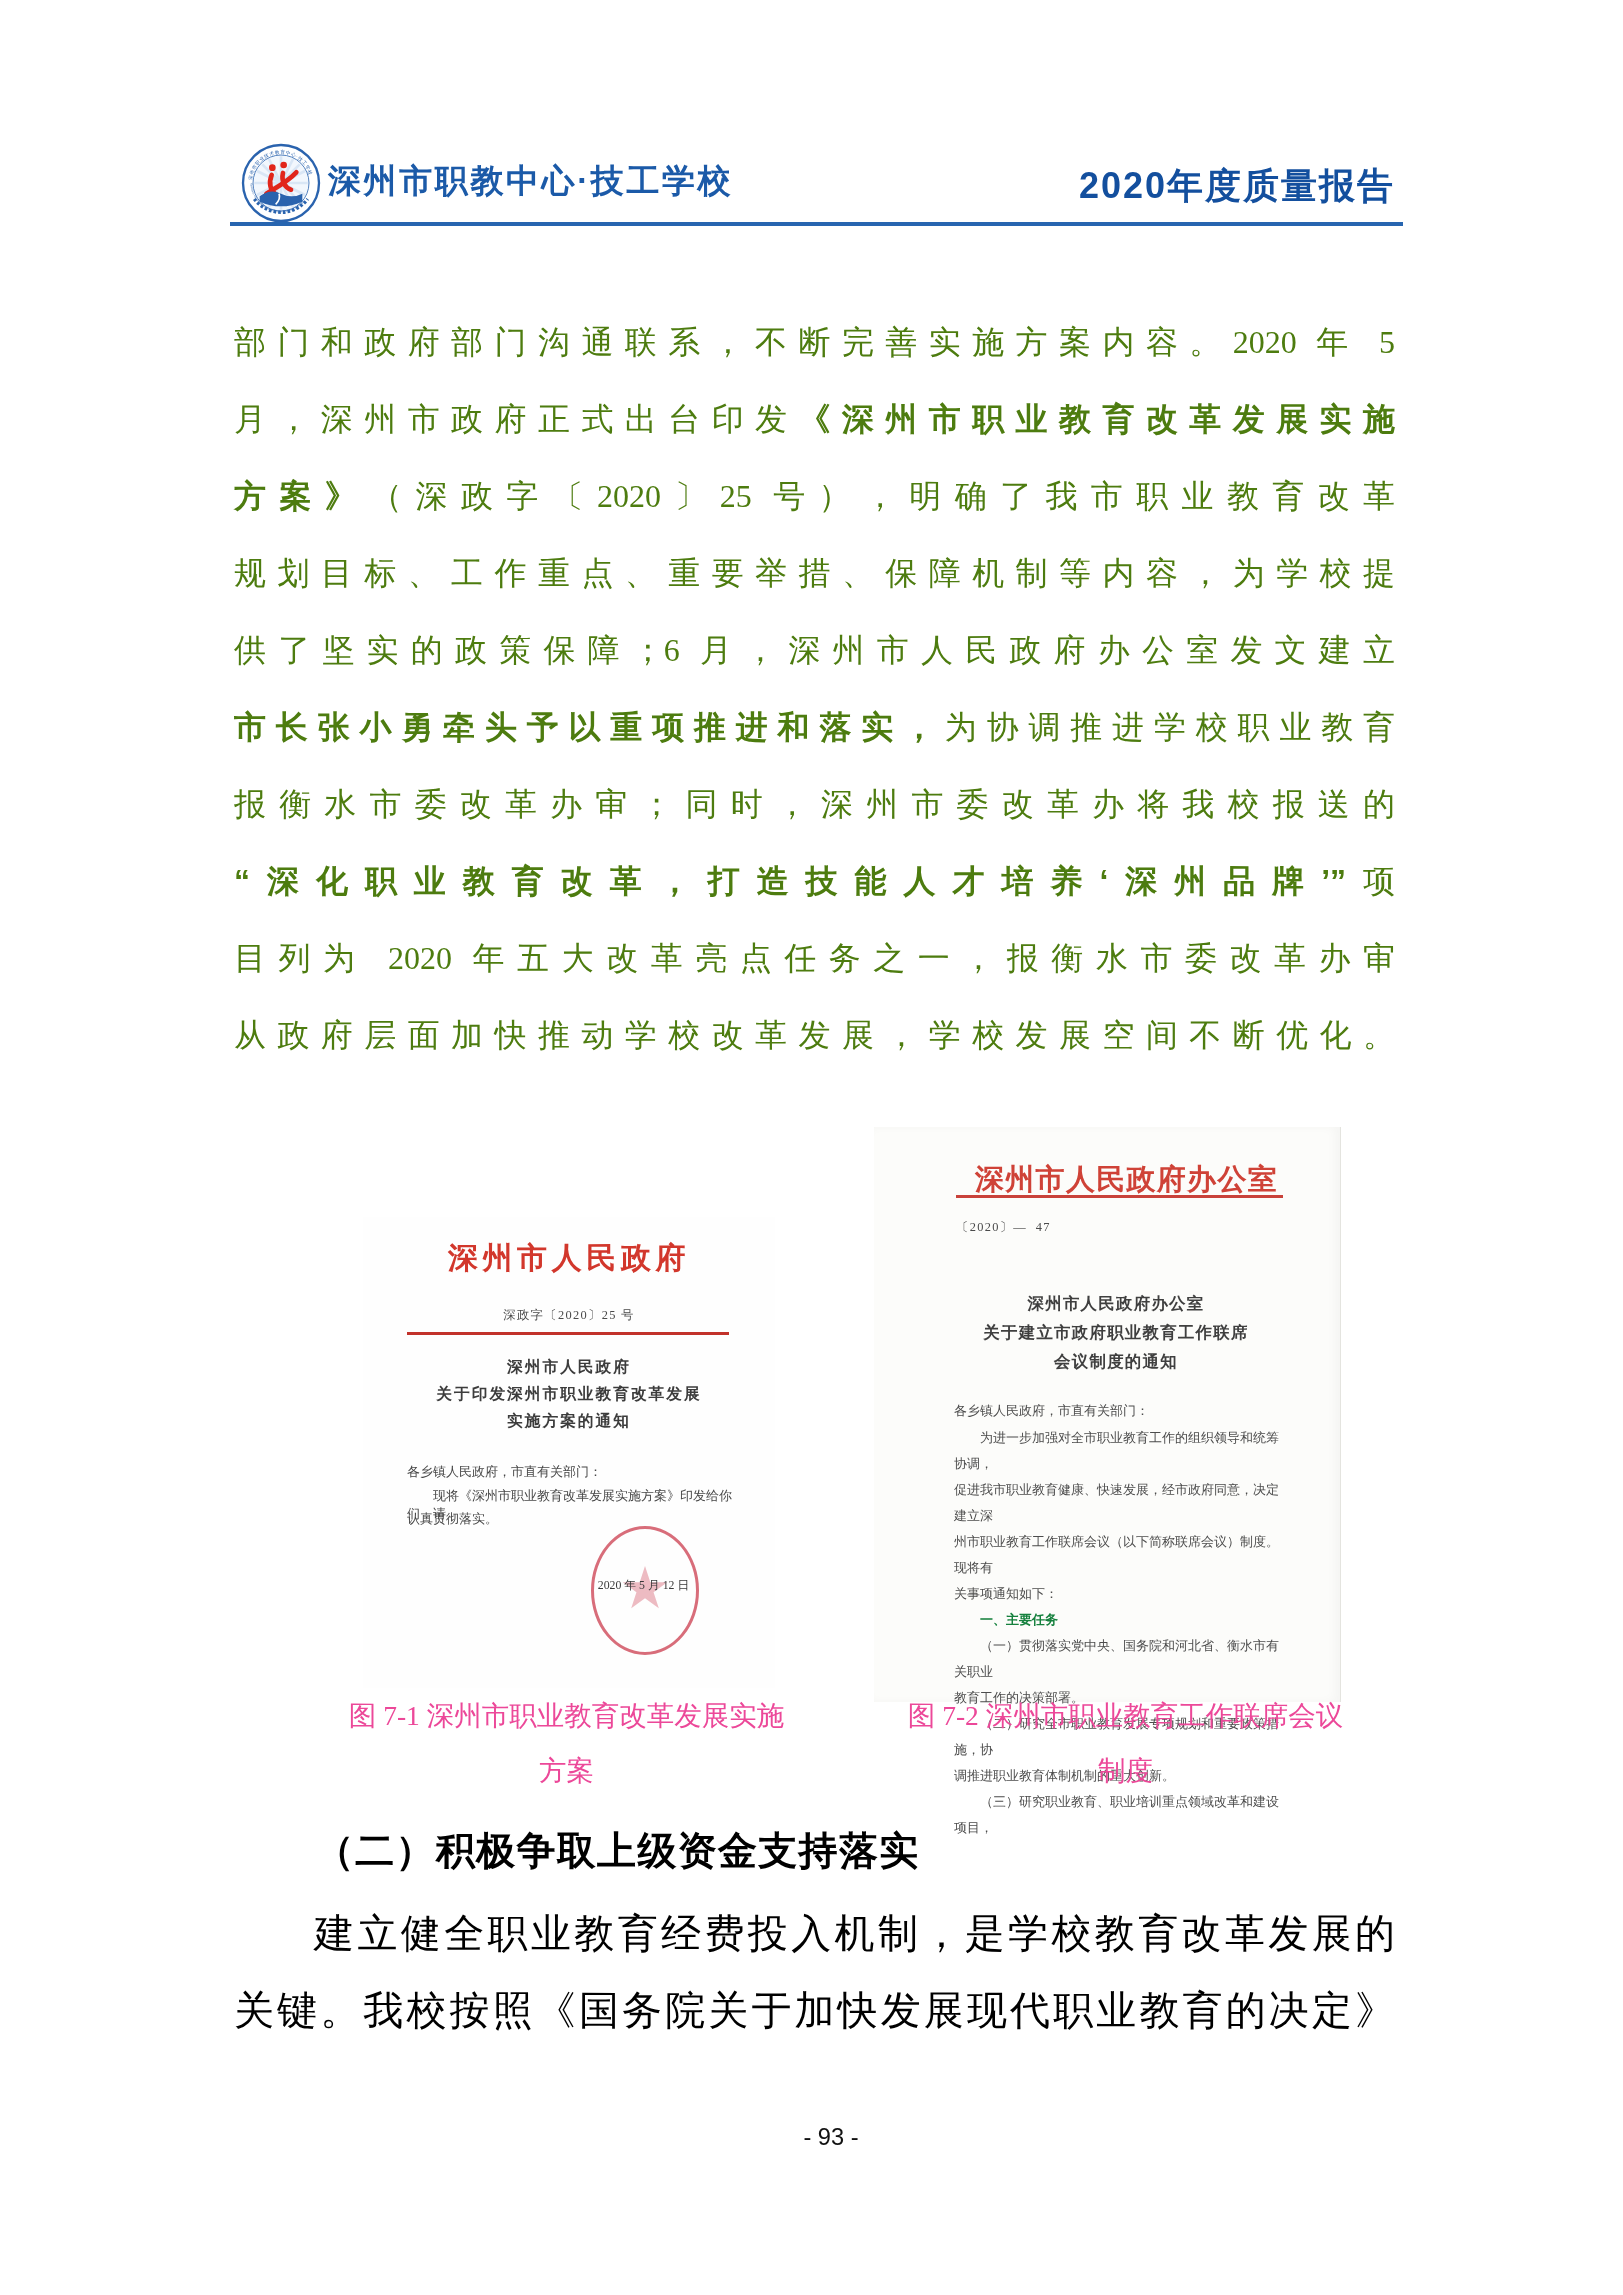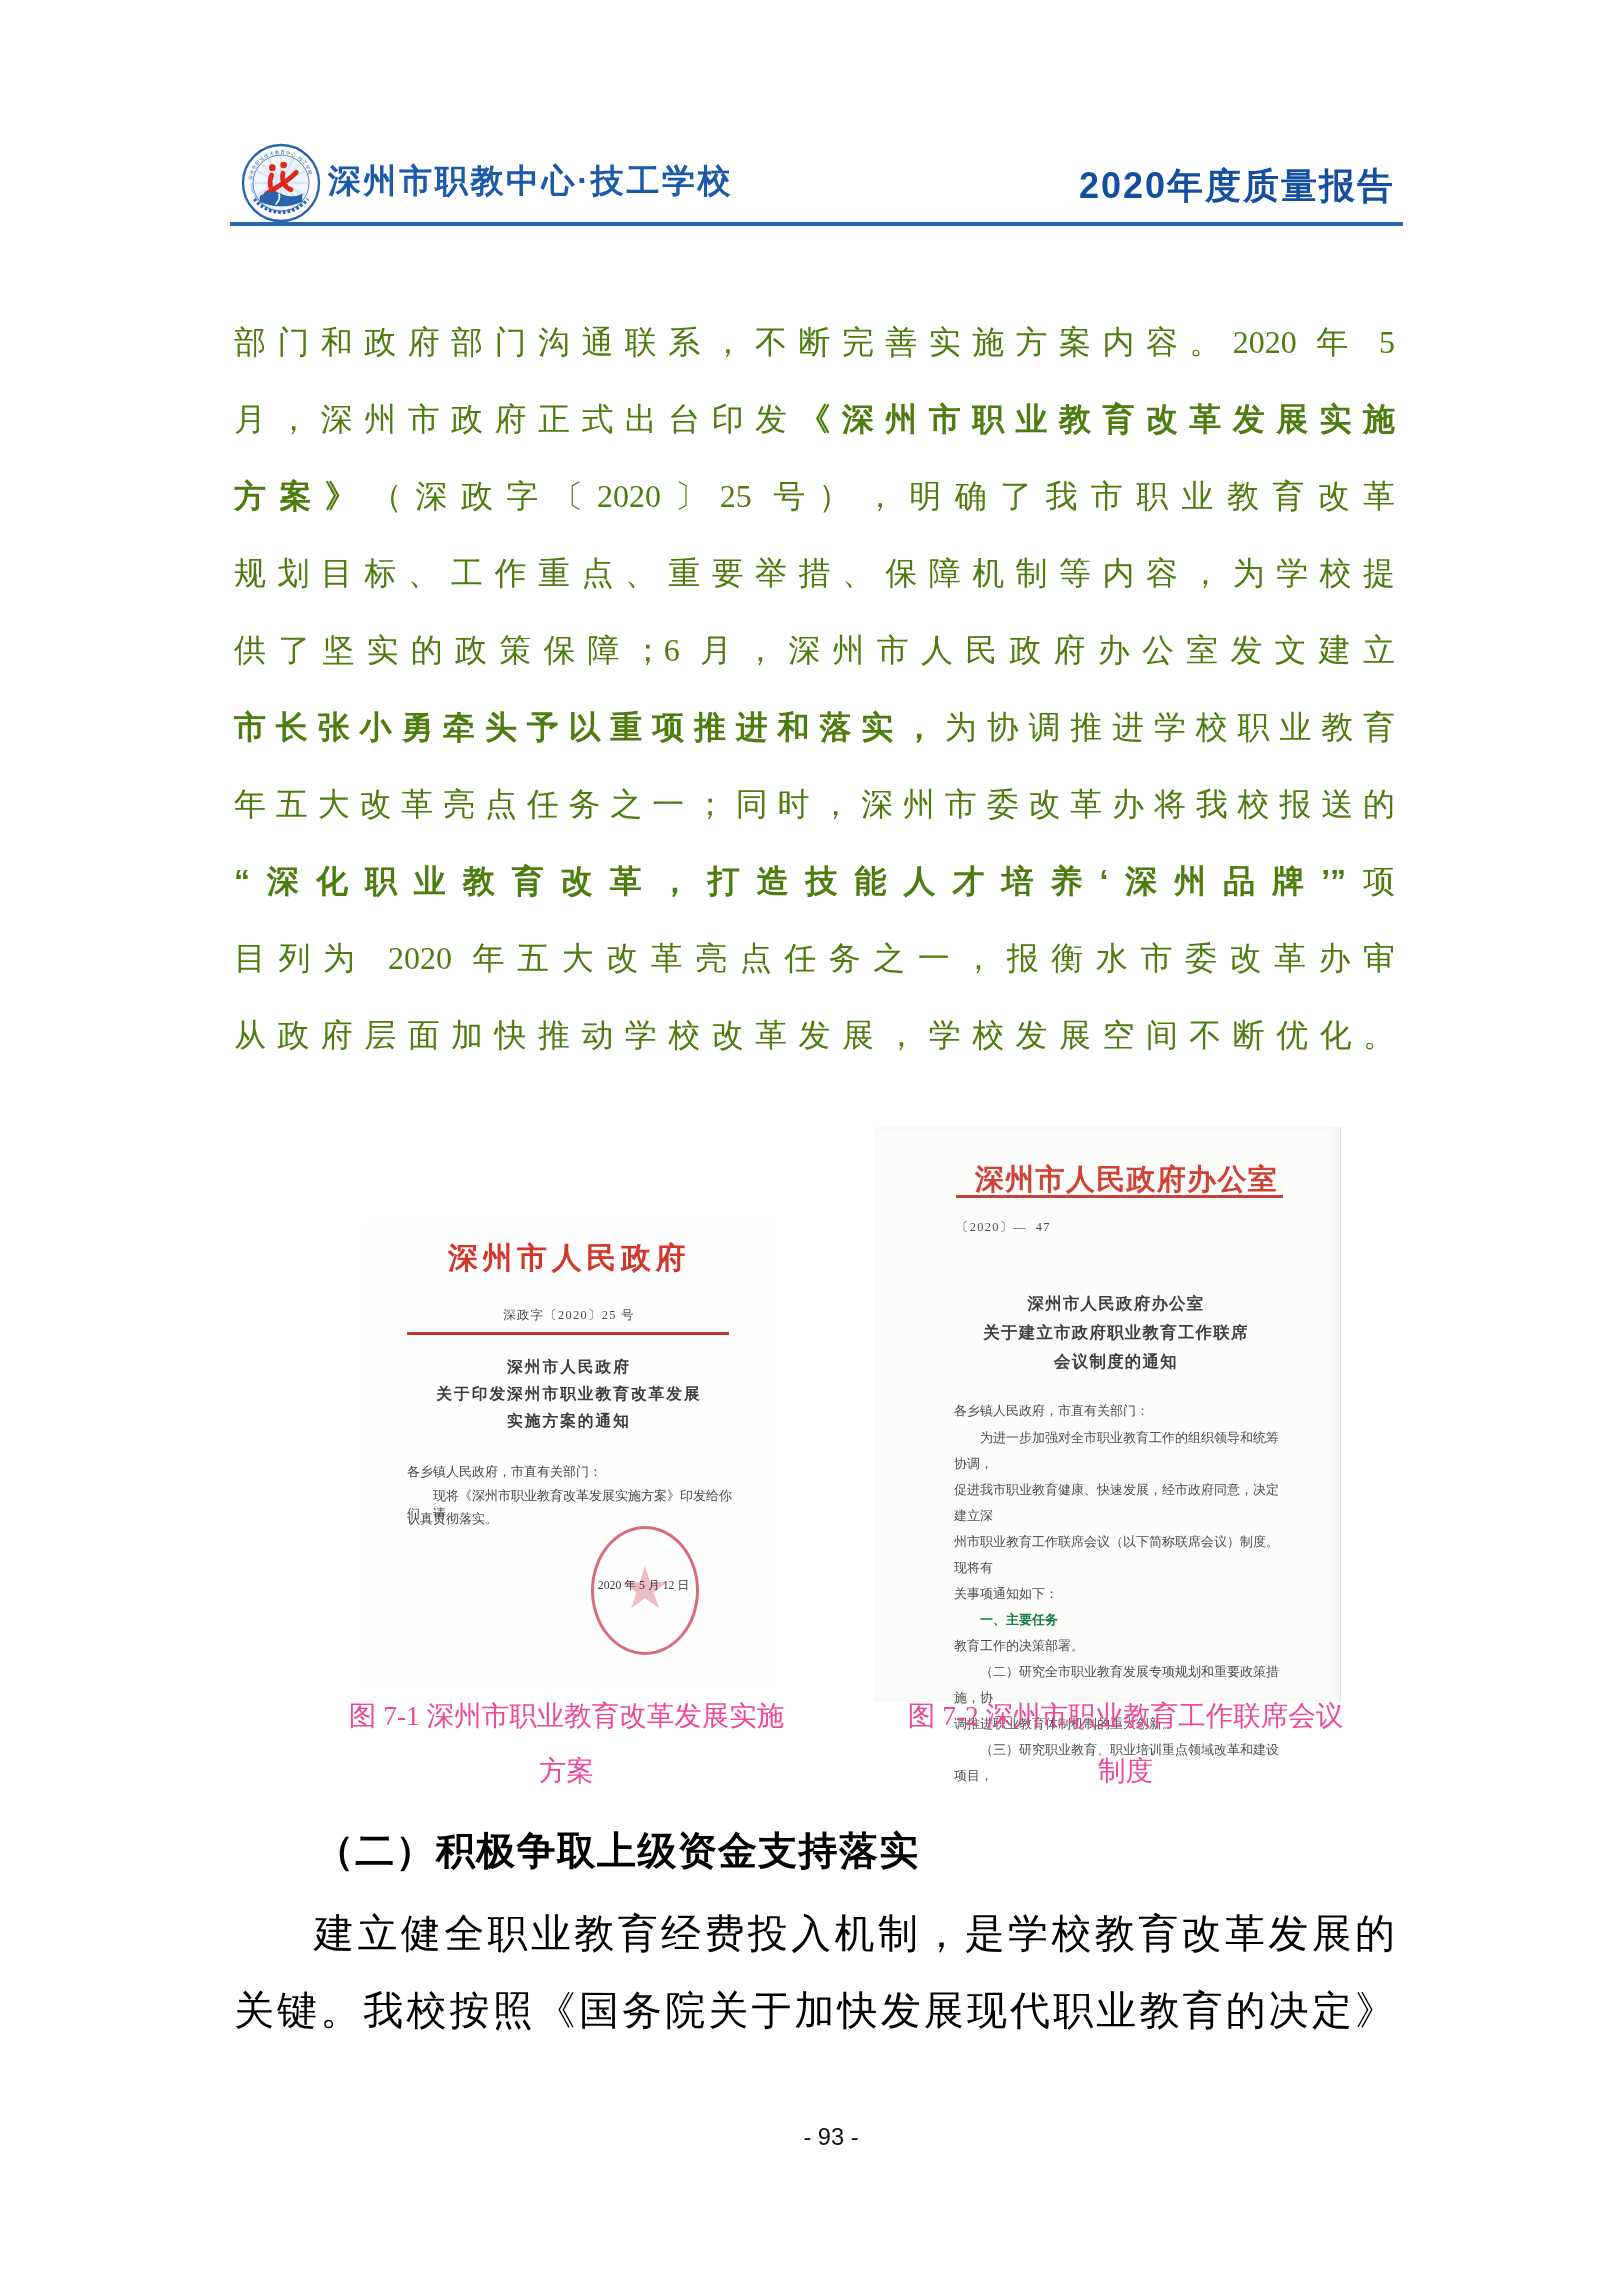--- a/index.html
+++ b/index.html
@@ -134,21 +134,21 @@
   <div class="report-title">2020年度质量报告</div>
   <div class="header-rule"></div>
 
   <div class="main-text">
     <div class="jline"><span>部门和政府部门沟通联系，不断完善实施方案内容。2020 年 5</span></div>
     <div class="jline"><span>月，深州市政府正式出台印发</span><span class="b">《深州市职业教育改革发展实施</span></div>
     <div class="jline"><span class="b">方案》</span><span>（深政字〔2020〕25 号），明确了我市职业教育改革</span></div>
     <div class="jline"><span>规划目标、工作重点、重要举措、保障机制等内容，为学校提</span></div>
     <div class="jline"><span>供了坚实的政策保障；6 月，深州市人民政府办公室发文建立</span></div>
     <div class="jline"><span class="b">市长张小勇牵头予以重项推进和落实，</span><span>为协调推进学校职业教育</span></div>
-    <div class="jline"><span>年五大改革亮点任务之一；同时，深州市委改革办将我校报送的</span></div>
+    <div class="jline"><span>报衡水市委改革办审；同时，深州市委改革办将我校报送的</span></div>
     <div class="jline"><span class="b">“深化职业教育改革，打造技能人才培养‘深州品牌’”</span><span>项</span></div>
     <div class="jline"><span>目列为 2020 年五大改革亮点任务之一，报衡水市委改革办审</span></div>
     <div class="jline"><span>从政府层面加快推动学校改革发展，学校发展空间不断优化。</span></div>
   </div>
 
   <div class="scan1">
     <div class="doc-red-title1">深州市人民政府</div>
     <div class="doc-number doc1-number">深政字〔2020〕25 号</div>
     <div class="doc1-rule"></div>
     <div class="doc1-subject">
@@ -174,20 +174,21 @@
       <div>关于建立市政府职业教育工作联席</div>
       <div>会议制度的通知</div>
     </div>
     <div class="doc2-salutation">各乡镇人民政府，市直有关部门：</div>
     <div class="doc2-body">
       <div class="ind">为进一步加强对全市职业教育工作的组织领导和统筹协调，</div>
       <div>促进我市职业教育健康、快速发展，经市政府同意，决定建立深</div>
       <div>州市职业教育工作联席会议（以下简称联席会议）制度。现将有</div>
       <div>关事项通知如下：</div>
       <div class="ind bh">一、主要任务</div>
+      <div class="ind">（一）贯彻落实党中央、国务院和河北省、衡水市有关职业</div>
       <div>教育工作的决策部署。</div>
       <div class="ind">（二）研究全市职业教育发展专项规划和重要政策措施，协</div>
       <div>调推进职业教育体制机制的重大创新。</div>
       <div class="ind">（三）研究职业教育、职业培训重点领域改革和建设项目，</div>
     </div>
   </div>
 
   <div class="caption cap1a">图 7-1 深州市职业教育改革发展实施</div>
   <div class="caption cap1b">方案</div>
   <div class="caption cap2a">图 7-2 深州市职业教育工作联席会议</div>

